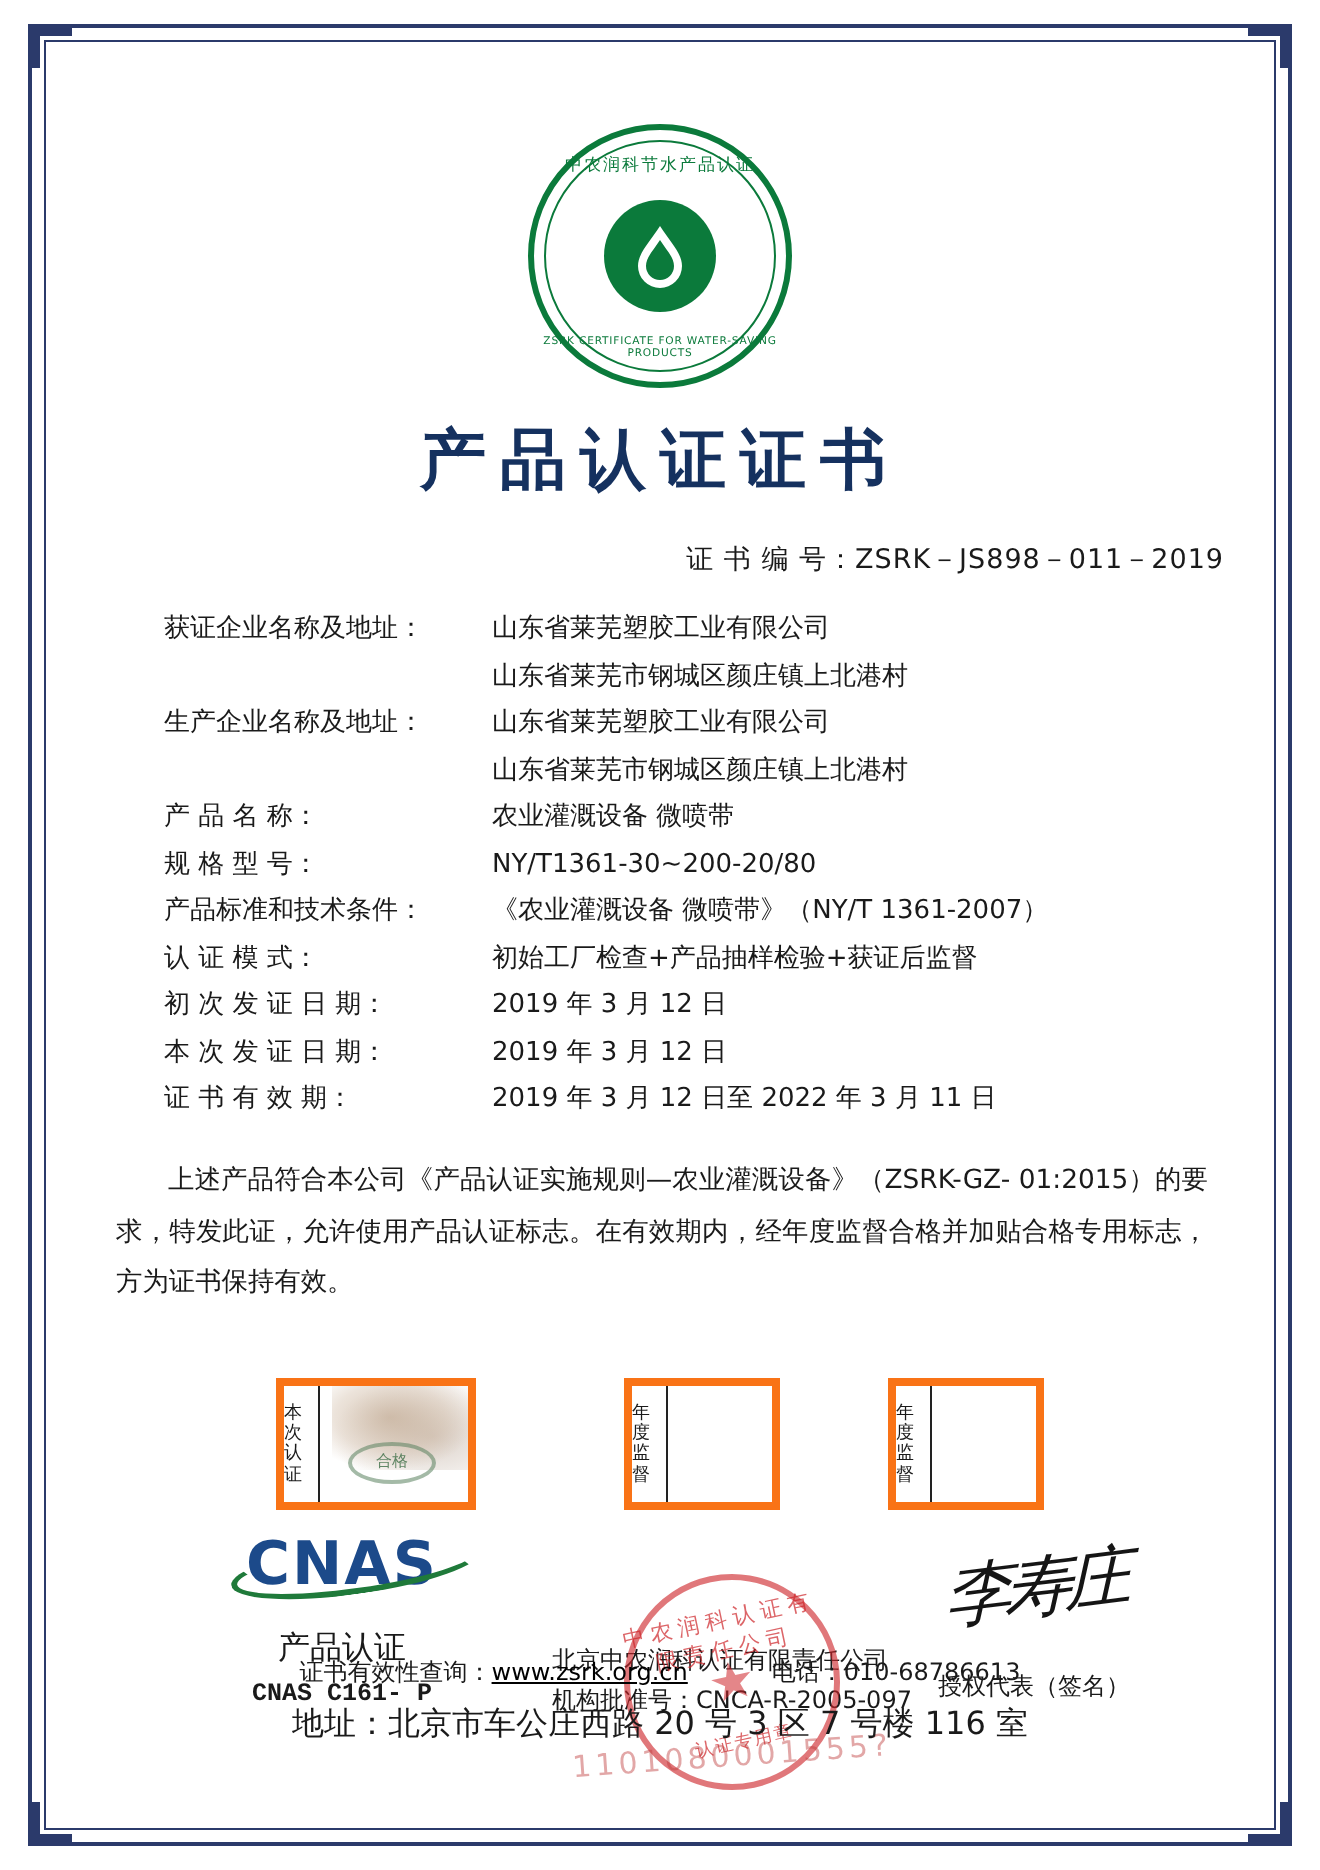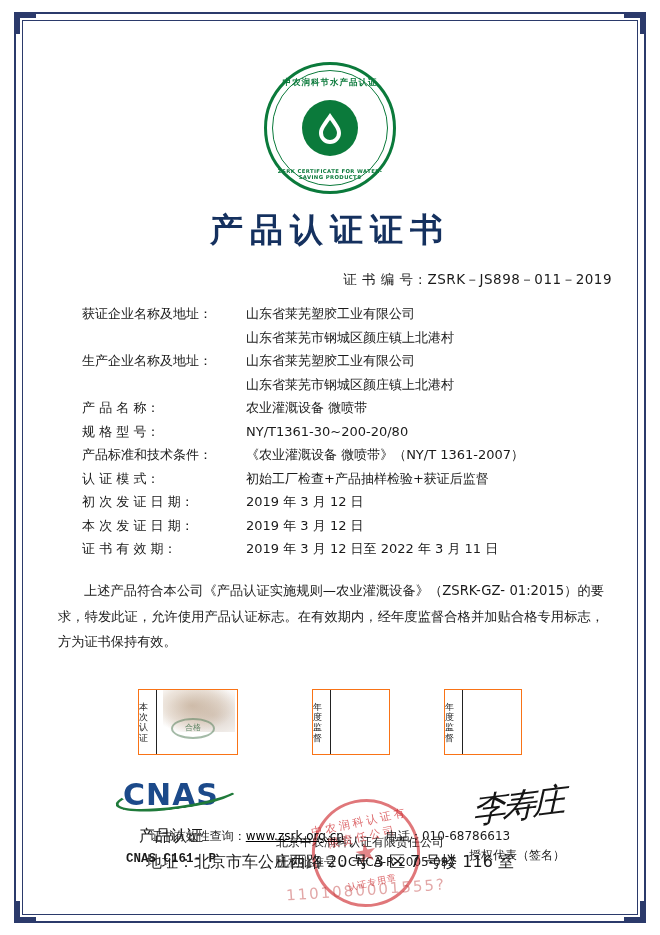--- a/index.html
+++ b/index.html
@@ -81,21 +81,20 @@
     align-items: center;
     justify-content: center;
   }
   .logo-center svg { display:block; }
   .logo-top-text, .logo-bottom-text {
     position: absolute;
     left: 0; right: 0;
     text-align: center;
     color: #0b7a3b;
     font-family: "DejaVu Sans", sans-serif;
-    font-weight: bold;
   }
   .logo-top-text {
     top: 12px;
     font-size: 8.5px;
     letter-spacing: 1px;
   }
   .logo-bottom-text {
     bottom: 11px;
     font-size: 5.3px;
     letter-spacing: 0.4px;
@@ -155,21 +154,21 @@
   }
 
   
   .boxes {
     position: relative;
     margin-top: 34px;
     height: 66px;
   }
   .bx {
     position: absolute;
-    border: 1px solid #f97316;
+    border: 4px solid #f97316;
     box-sizing: border-box;
     height: 66px;
     display: flex;
     font-family: "DejaVu Sans", sans-serif;
   }
   .bx .bx-label {
     width: 18px;
     flex: 0 0 18px;
     border-right: 1px solid #222;
     font-size: 9px;
@@ -204,21 +203,21 @@
     color: rgba(60,110,70,0.8);
     font-size: 8px;
     text-align: center;
     line-height: 15px;
     font-family: "DejaVu Sans", sans-serif;
   }
 
   
   .bottom {
     position: relative;
-    margin-top: 22px;
+    margin-top: 10px;
     height: 126px;
   }
   .cnas {
     position: absolute;
     left: 56px; top: 0;
     text-align: center;
     width: 150px;
   }
   .cnas-logo {
     font-family: "DejaVu Sans", sans-serif;

